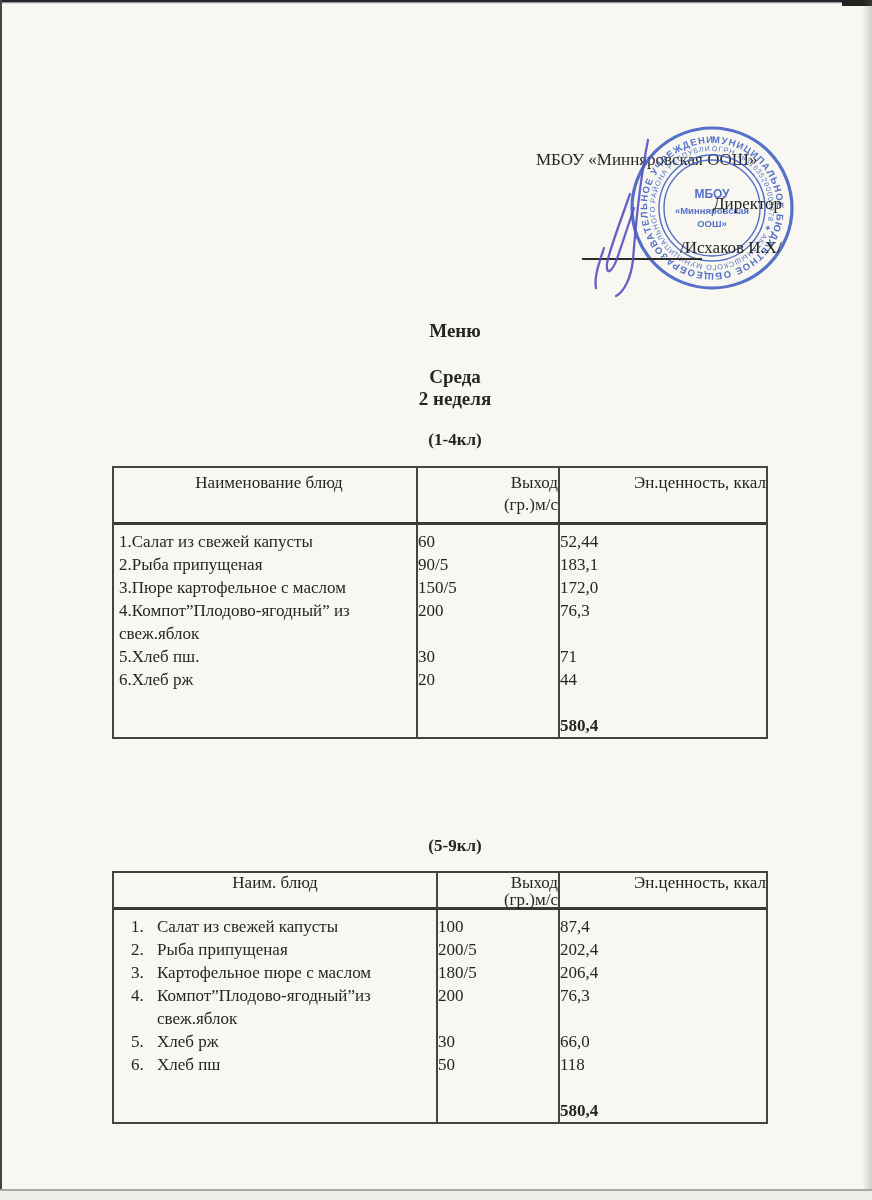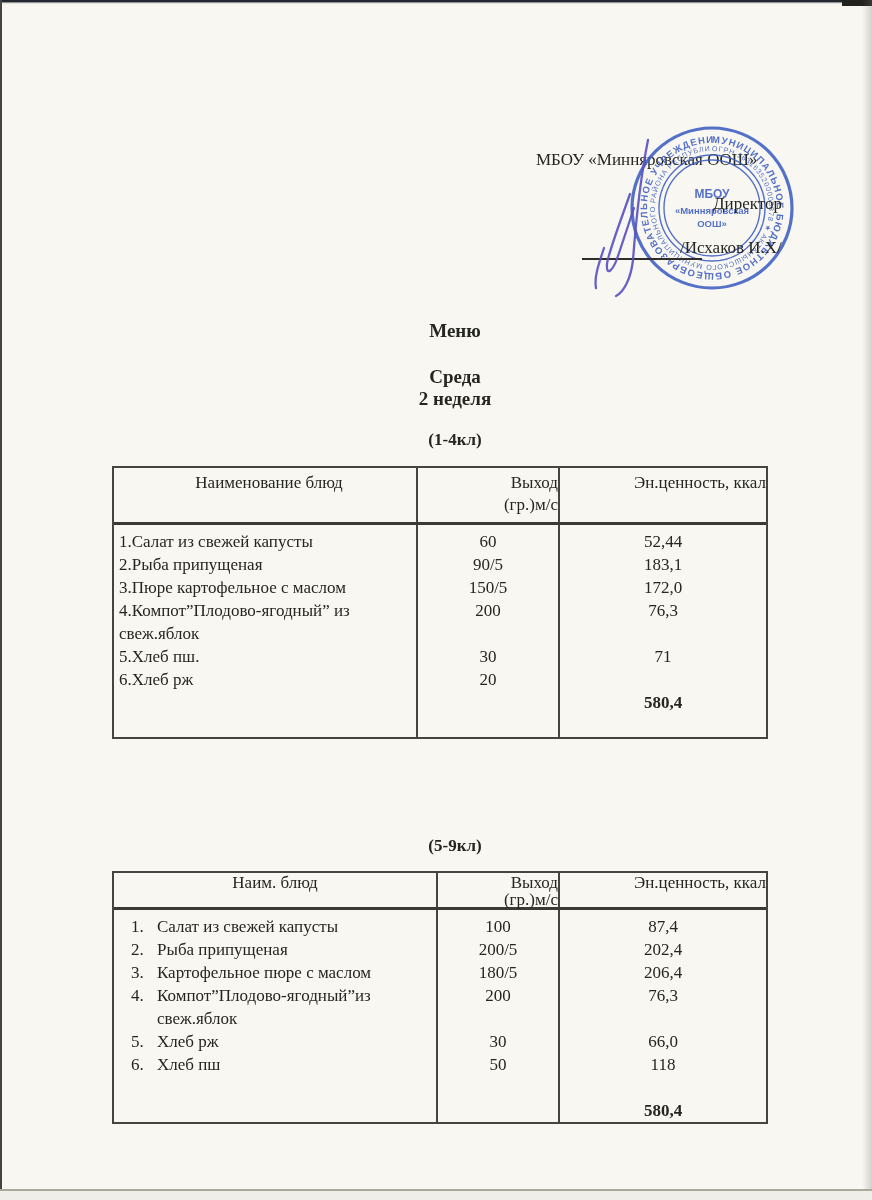--- a/index.html
+++ b/index.html
@@ -46,21 +46,21 @@
   .t2 .thead{grid-template-columns:322px 122px 1fr;border-bottom:3px solid #3c3a35;}
   .thead > div{text-align:center;font-size:17px;white-space:pre-line;}
   .t1 .thead > div{height:50px;padding-top:4px;line-height:22px;padding-left:8px;}
   .t2 .thead > div{height:33px;padding-top:1px;line-height:17px;}
   .thead > div + div{border-left:2px solid #46443f;text-align:right;}
   .tbody{display:grid;}
   .t1 .tbody{grid-template-columns:302px 142px 1fr;border-radius:17px;}
   .t2 .tbody{grid-template-columns:322px 122px 1fr;}
   .tbody > div{min-height:207px;}
   .tbody > div + div{border-left:2px solid #46443f;}
-  .tbody .colc{text-align:center;}
+  .tbody .colc{text-align:left;}
   .tbody > div:first-child{padding-top:5px;}
   .tbody > .colc{padding-top:5px;}
   .bline{height:23px;line-height:23px;font-size:17px;white-space:nowrap;}
   .t1 .col-name .bline{padding-left:5px;}
   .t2 .col-name .bline{padding-left:17px;}
   .t2 .col-name .bline .num{display:inline-block;width:26px;}
   .t2 .col-name .bline.wrap{padding-left:43px;}
   .bline.total{font-weight:bold;}
 </style>
 </head>
@@ -143,20 +143,21 @@
         <div class="bline"></div>
         <div class="bline total"></div>
       </div>
     <div class="colc">
         <div class="bline">52,44</div>
         <div class="bline">183,1</div>
         <div class="bline">172,0</div>
         <div class="bline">76,3</div>
         <div class="bline"></div>
         <div class="bline">71</div>
+        <div class="bline">44</div>
         <div class="bline"></div>
         <div class="bline total">580,4</div>
       </div>
   </div>
 </div>
 
 <div class="menu-table t2">
   <div class="thead">
     <div>Наим. блюд</div>
     <div>Выход

